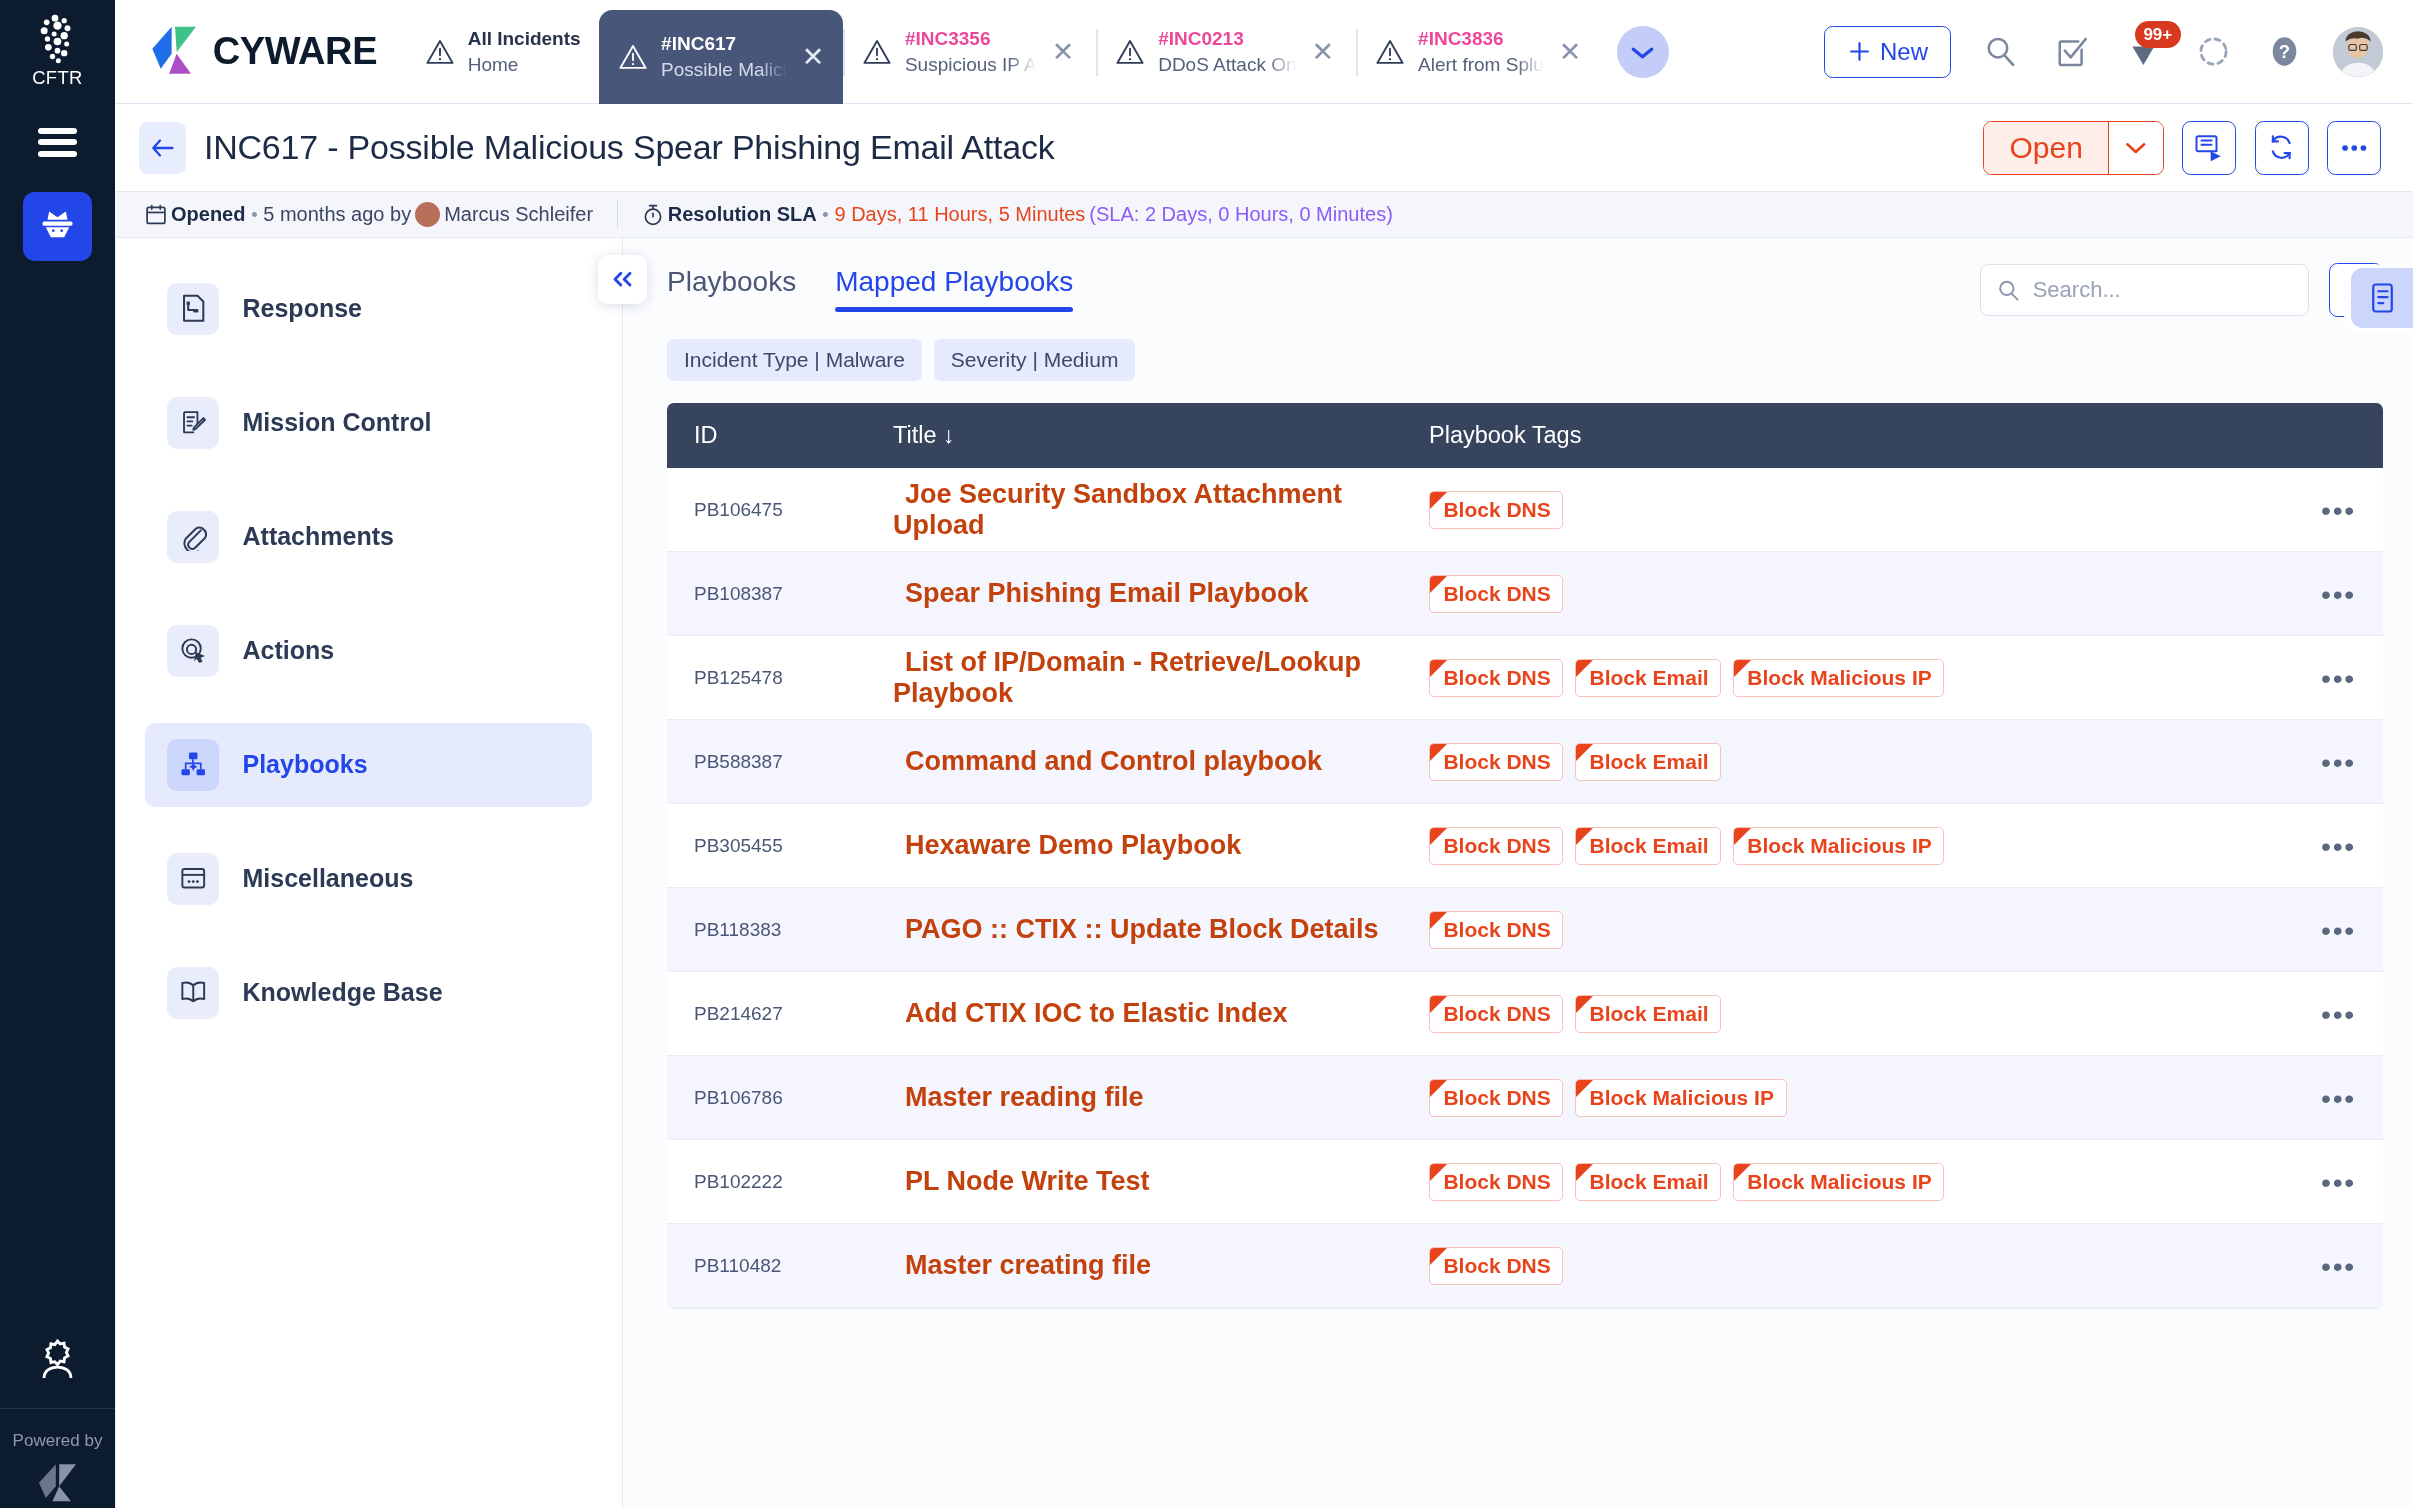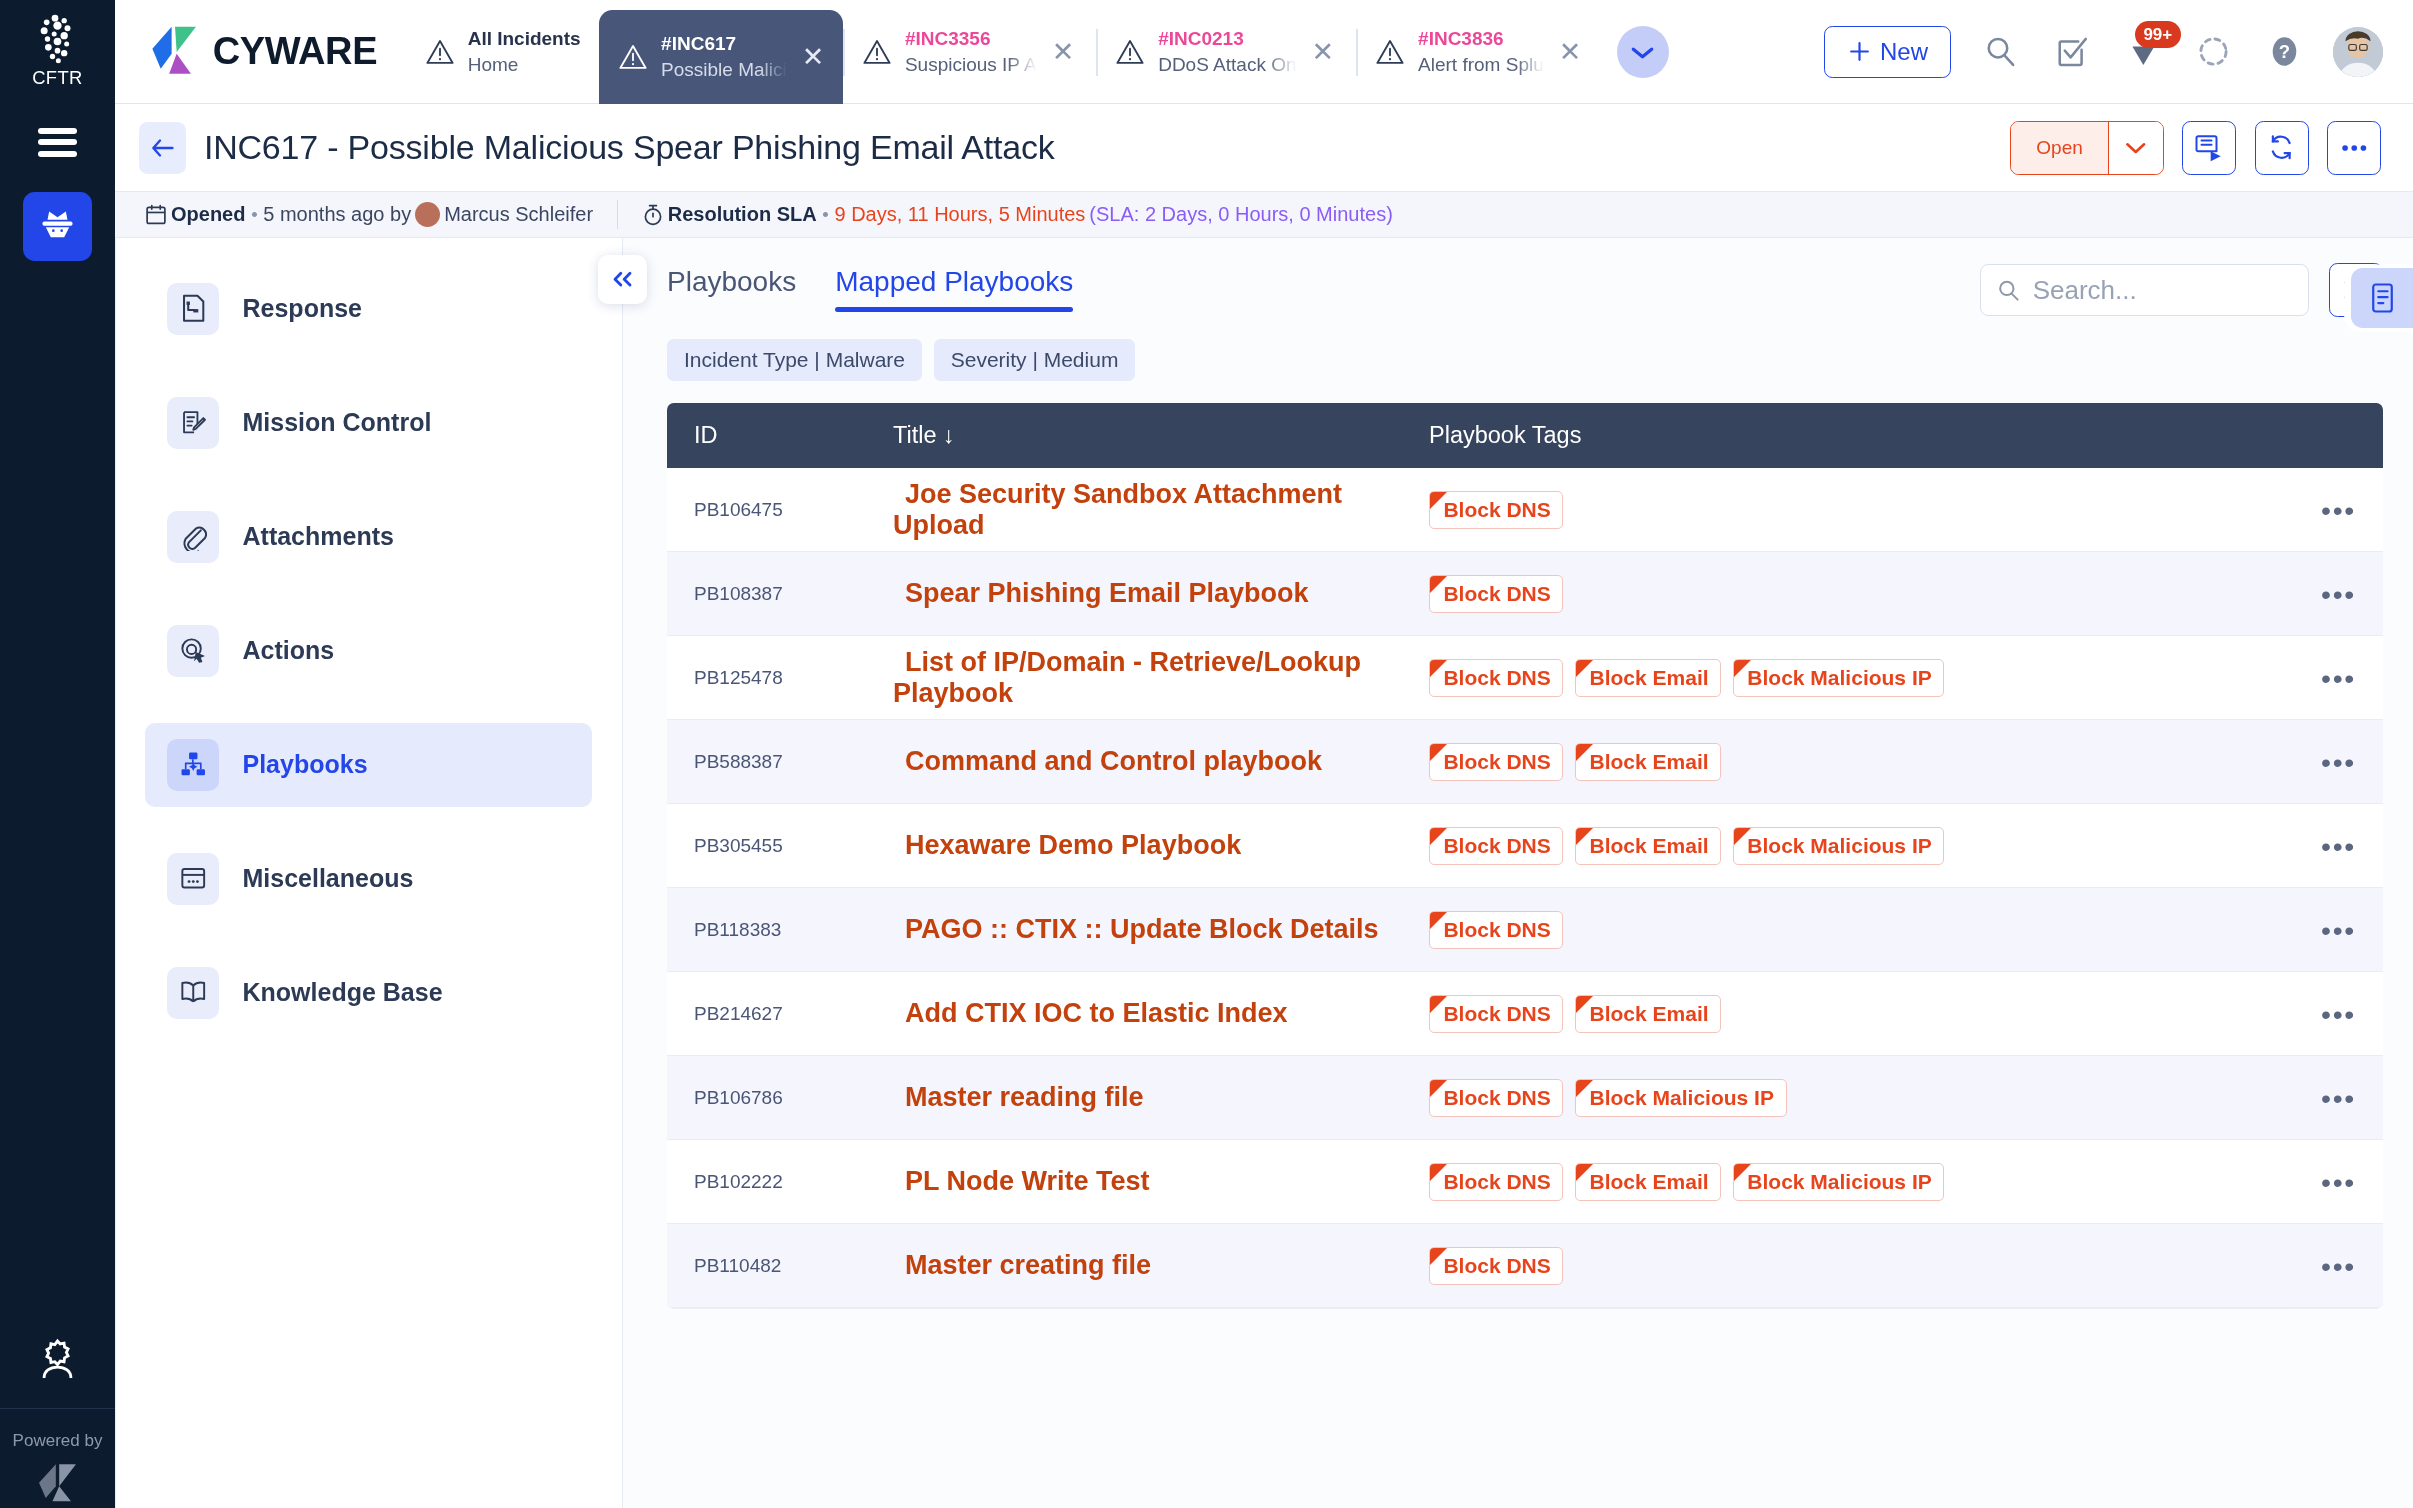--- a/index.html
+++ b/index.html
@@ -97,21 +97,21 @@
 
   
   .inc-head { height: 87px; flex:0 0 87px; display:flex; align-items:center; padding: 0 32px 0 23.5px; background:#fff; }
   .back-btn {
     width: 47px; height: 52px; border-radius: 8.4px; background:#e8edfd;
     display:flex; align-items:center; justify-content:center; cursor:pointer; margin-right: 18.4px;
   }
   .inc-title { font-size: 34px; color:#1c2b46; font-weight: 400; letter-spacing: -0.2px; }
   .inc-actions { margin-left:auto; display:flex; align-items:center; gap: 18.4px; }
   .status-group { display:flex; align-items:stretch; border:1.7px solid #e8441c; border-radius: 8.4px; overflow:hidden; height: 54px;}
-  .status-val { background:#fdeeea; color:#e8441c; font-size: 19px; display:flex; align-items:center; padding: 0 25px; cursor:pointer;}
+  .status-val { background:#fdeeea; color:#e8441c; font-size: 30px; display:flex; align-items:center; padding: 0 25px; cursor:pointer;}
   .status-caret { width: 55px; background:#fff; border-left:1.7px solid #e8441c; display:flex; align-items:center; justify-content:center; cursor:pointer;}
   .sq-btn { width: 54px; height: 54px; border:1.7px solid #2346e8; border-radius: 8.4px;
             display:flex; align-items:center; justify-content:center; cursor:pointer; background:#fff;}
 
   
   .meta {
     height: 47px; flex:0 0 47px; display:flex; align-items:center; gap: 0px;
     background:#f4f6fc; border-top:0.8px solid #e4e9f5; border-bottom:0.8px solid #e4e9f5;
     padding: 0 30px; font-size: 20px; color:#3a4662;
   }
@@ -159,21 +159,21 @@
   .ctab.active { color:#2346e8; }
   .ctab.active::after {
     content:""; position:absolute; left:0; right:0; bottom:0; height: 5px; background:#2346e8; border-radius:2.5px;
   }
   .content-head-right { margin-left:auto; display:flex; align-items:center; gap: 20px; padding-top: 6.7px;}
   .searchbox {
     width: 329px; height: 52px; border:0.8px solid #d9dfeb; border-radius: 8.4px;
     display:flex; align-items:center; gap: 11.7px; padding: 0 15px; background:#fff;
   }
   .searchbox input {
-    border:none; outline:none; font-size: 26px; color:#701a75; width: 100%;
+    border:none; outline:none; font-size: 22px; color:#701a75; width: 100%;
     font-family: "Liberation Sans", sans-serif; background: transparent;
   }
   .searchbox input::placeholder { color:#98a2b6; }
   .panel-tab {
     width: 62px; height: 60px; border-radius: 11.7px 0 0 11.7px; background:#ccd6fb;
     display:flex; align-items:center; justify-content:center; cursor:pointer;
     position: absolute; right: 0; top: 30px; box-shadow: -3.4px 0 0 3.4px #fff;
   }
 
   .filters { display:flex; gap: 11.7px; margin-top: 22px; }

